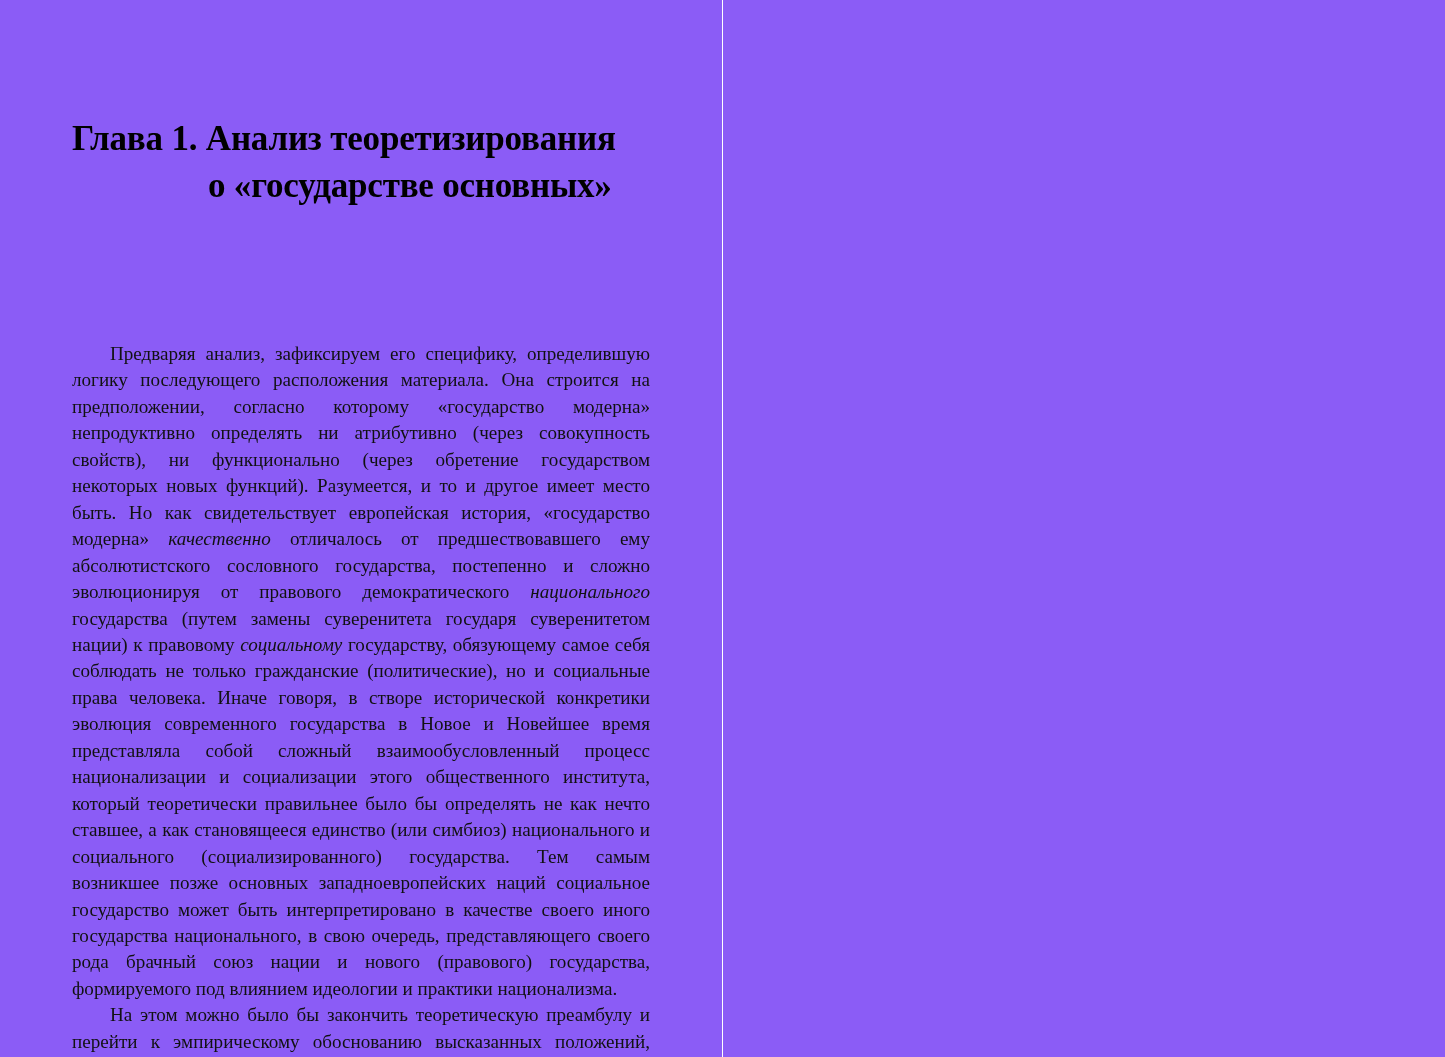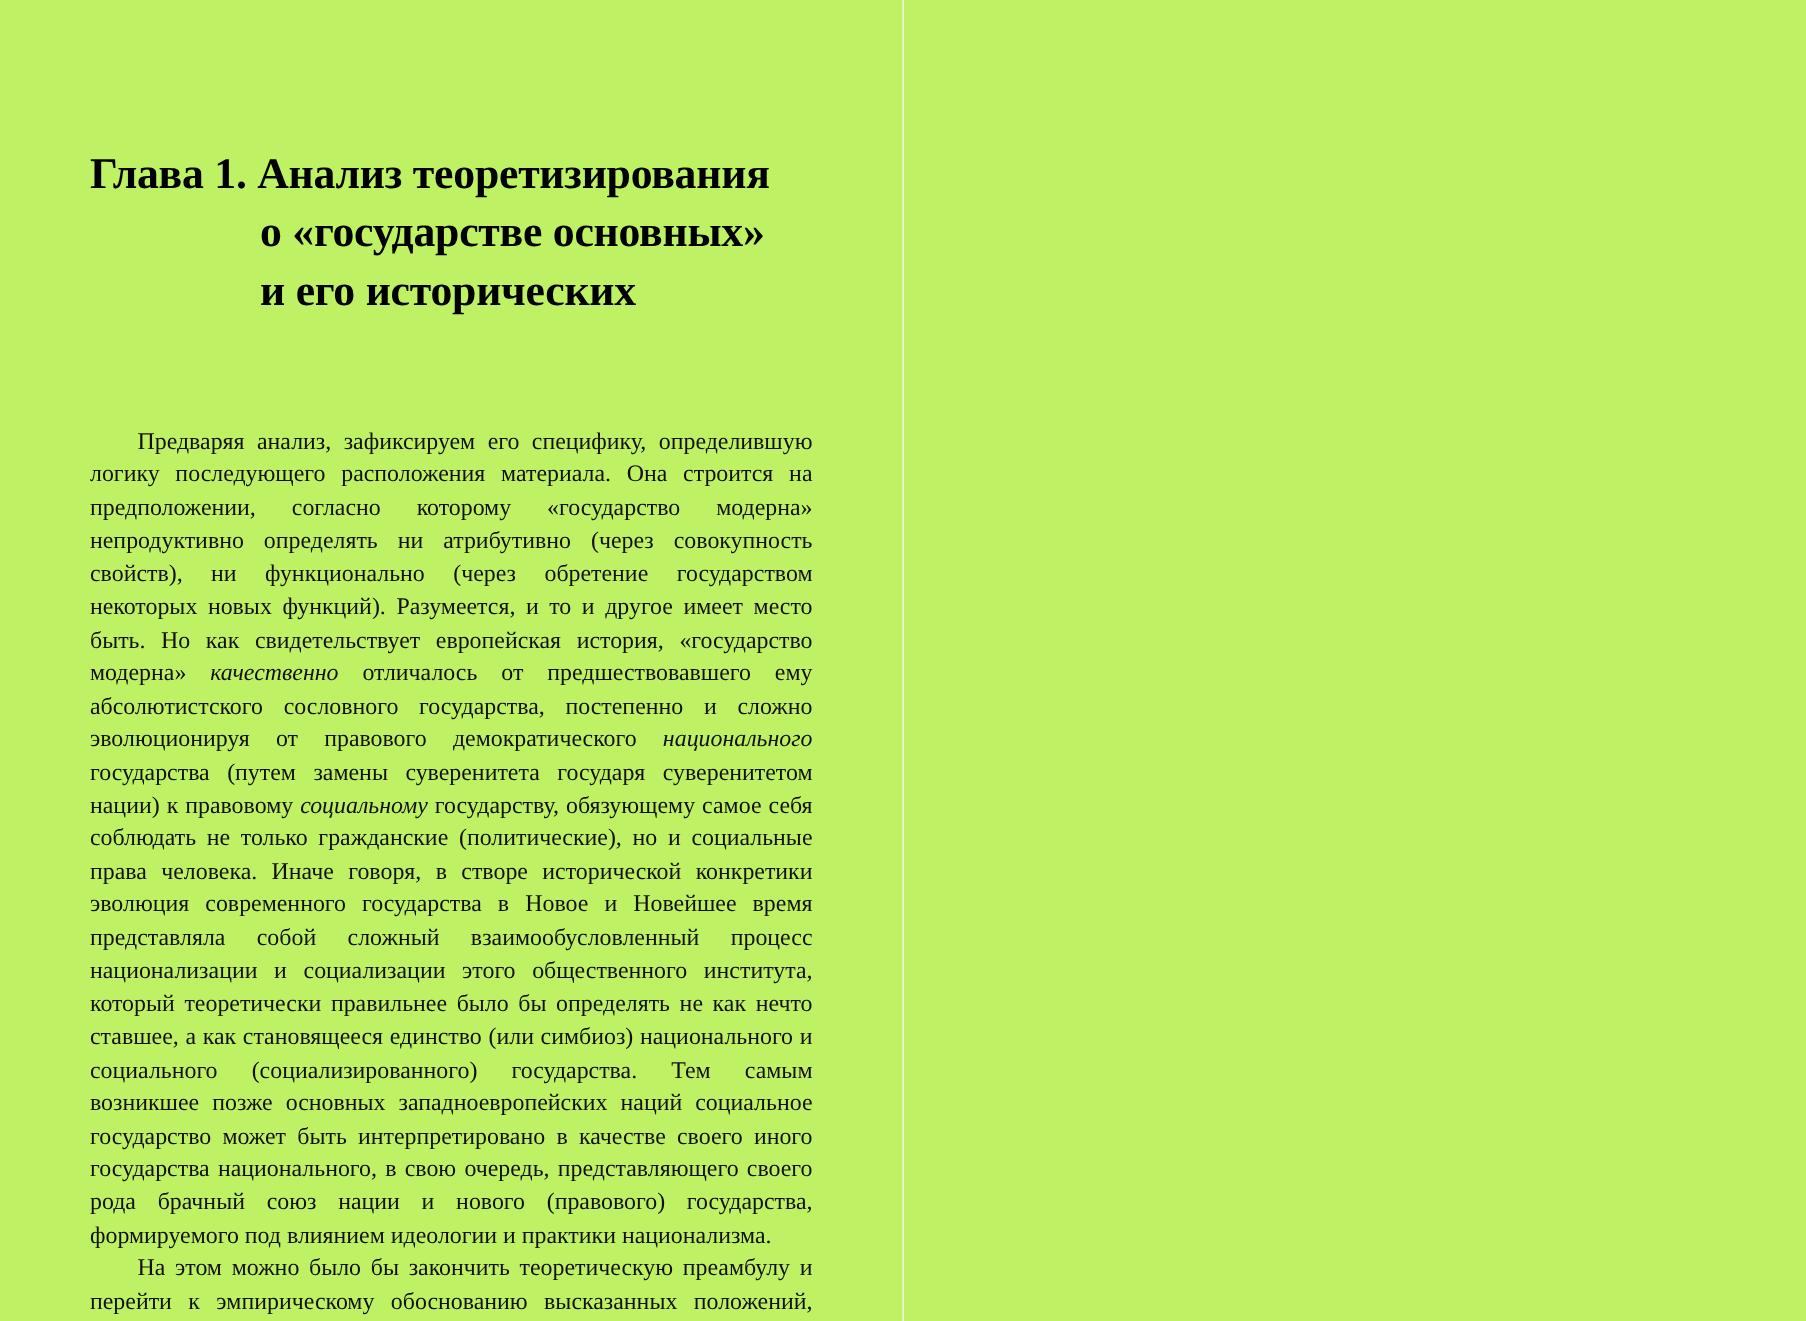--- a/index.html
+++ b/index.html
@@ -22,21 +22,21 @@
     width: 1445px;
     height: 1057px;
     background: #ffffff;
   }
 
   
   .page {
     position: absolute;
     top: 0;
     height: 1057px;
-    background: #bef264;
+    background: #8b5cf6;
   }
   .page-left  { left: 0;    width: 722px; }
   .page-right { left: 723px; width: 722px; }
 
   .text-col {
     position: absolute;
     text-align: justify;
     text-justify: inter-word;
     hyphens: manual;
   }
@@ -79,21 +79,20 @@
 </head>
 <body>
 
 <div id="spread">
 
   <div class="page page-left">
 
     <h1 class="chapter-title">
       <span class="line-1">Глава 1. Анализ теоретизирования</span>
       <span class="line-2">о «государстве основных»</span>
-      <span class="line-3">и его исторических</span>
     </h1>
 
     <div class="text-col" id="left-body">
 
       <p class="para"><span>Предваряя анализ, зафиксируем его специфику, определившую логику последующего расположения материала. Она строится на предположении, согласно которому «государство модерна» непродуктивно определять ни атрибутивно (через совокупность свойств), ни функционально (через обретение государством некоторых новых функций). Разумеется, и то и другое имеет место быть. Но как свидетельствует европейская история, «государство модерна» </span><i>качественно</i><span> отличалось от предшествовавшего ему абсолютистского сословного государства, постепенно и сложно эволюционируя от правового демократического </span><i>национального</i><span> государства (путем замены суверенитета государя суверенитетом нации) к правовому </span><i>социальному</i><span> государству, обязующему самое себя соблюдать не только гражданские (политические), но и социальные права человека. Иначе говоря, в створе исторической конкретики эволюция современного государства в Новое и Новейшее время представляла собой сложный взаимообусловленный процесс национализации и социализации этого общественного института, который теоретически правильнее было бы определять не как нечто ставшее, а как становящееся единство (или симбиоз) национального и социального (социализированного) государства. Тем самым возникшее позже основных западноевропейских наций социальное государство может быть интерпретировано в качестве своего иного государства национального, в свою очередь, представляющего своего рода брачный союз нации и нового (правового) государства, формируемого под влиянием идеологии и практики национализма.</span></p>
 
       <p class="para">На этом можно было бы закончить теоретическую преамбулу и перейти к эмпирическому обоснованию высказанных положений, если бы в научном сообществе был достигнут консенсус по следующим вопросам. Как продуктивно интерпретировать содержание терминов «глобализация», «цивилизация» и «цивилизация Нового времени» (modernity)? Что следует понимать под нациями, национализмом, национальным и социальным государством? Как они образовывались и развивались?</p>
 
     </div>
   </div>

